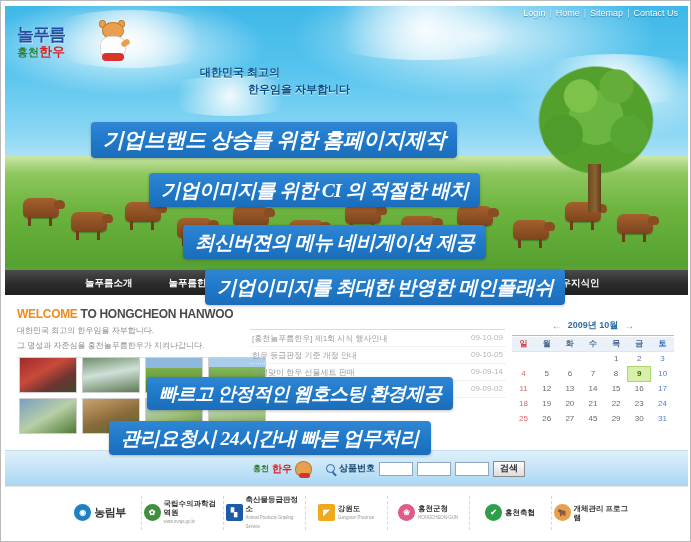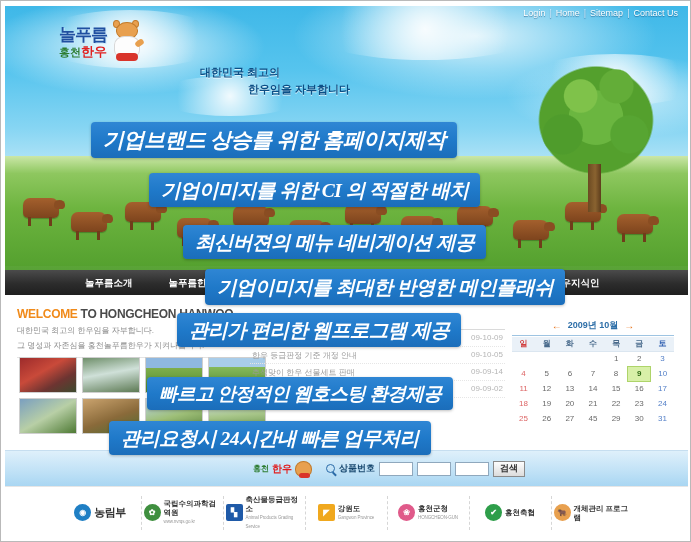--- a/index.html
+++ b/index.html
@@ -43,21 +43,21 @@
     z-index:30;
   }
   .topnav a { color:#fff; text-decoration:none; }
   .topnav .sep { color:#cfeeff; }
 
   
   .logo {
     position:absolute; left:16px; top:14px; width:115px; height:54px;
     z-index:26; display:flex; align-items:center;
   }
-  .logo-text { position:relative; width:78px;margin-left:42px; }
+  .logo-text { position:relative; width:78px; }
   .logo-kr {
     font-size:17px; font-weight:bold; color:#1f4fa0;
     letter-spacing:-1px; line-height:1;
     text-shadow: 1px 1px 0 #cbe8fb;
   }
   .logo-sub { margin-top:2px; font-size:11px; font-weight:bold; line-height:1; }
   .logo-sub .a { color:#2e7d32; }
   .logo-sub .b { color:#e02020; font-size:13px; }
   .mascot {
     position:relative; width:34px; height:40px; margin-left:1px;
@@ -556,18 +556,17 @@
     <div class="plogo">
       <span class="mark" style="background:#e8a04f">🐂</span>
       <span class="txt">개체관리 프로그램</span>
     </div>
   </div>
 
   <div class="banner b1">기업브랜드 상승를 위한 홈페이지제작</div>
   <div class="banner b2">기업이미지를 위한 CI 의 적절한 배치</div>
   <div class="banner b3">최신버젼의 메뉴 네비게이션 제공</div>
   <div class="banner b4">기업이미지를 최대한 반영한 메인플래쉬</div>
-  <div class="banner b5">관리가 편리한 웹프로그램 제공</div>
   <div class="banner b6">빠르고 안정적인 웹호스팅 환경제공</div>
   <div class="banner b7">관리요청시 24시간내 빠른 업무처리</div>
 
  </div>
 </div>
 
 </body></html>

